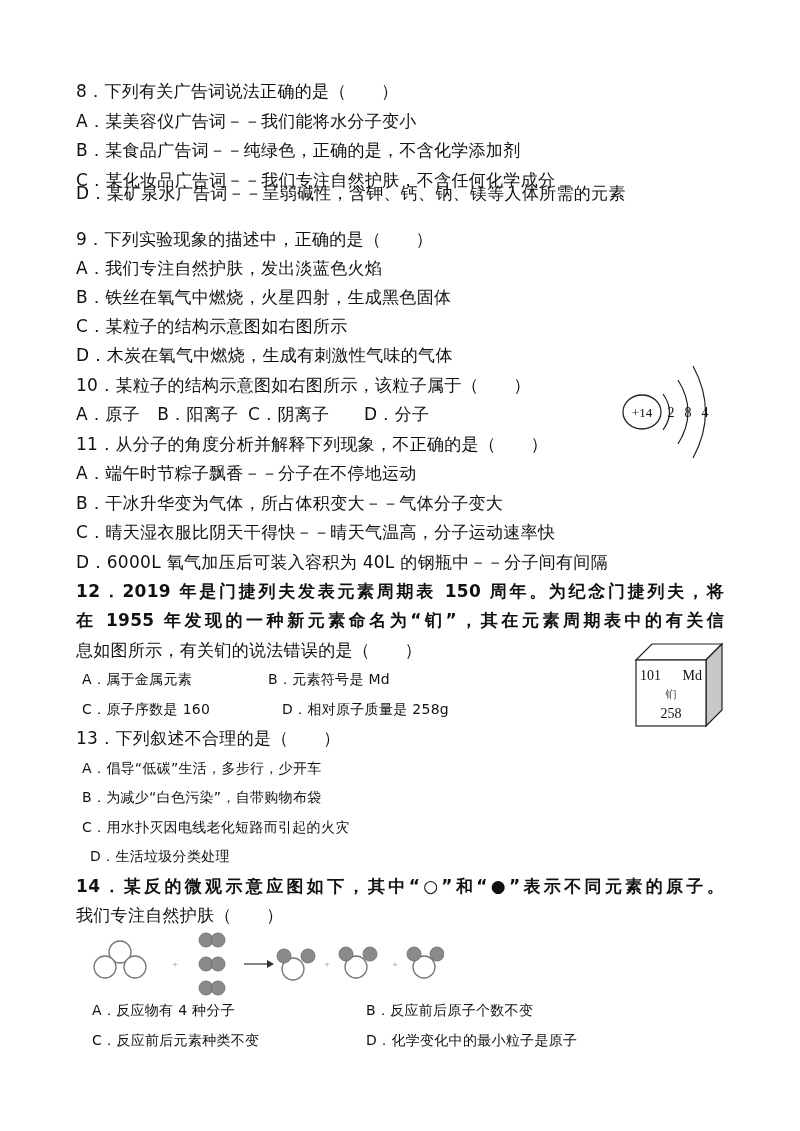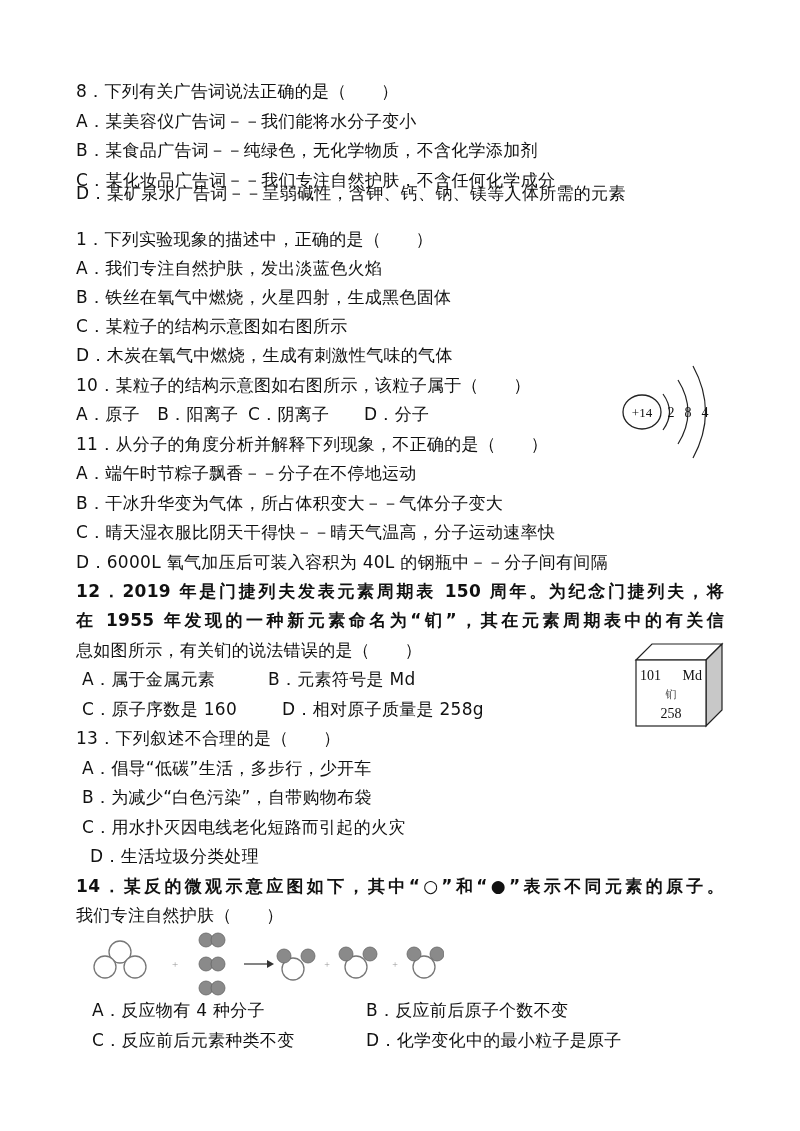--- a/index.html
+++ b/index.html
@@ -1,32 +1,32 @@
 <!DOCTYPE html>
 <html><head>
 <meta charset="utf-8">
 <style>
   html, body { margin: 0; padding: 0; background: #ffffff; }
   body { width: 800px; height: 1131px; position: relative; overflow: hidden;
          font-family: "DejaVu Sans", "Liberation Sans", sans-serif; color: #111; }
   .line { position: absolute; left: 76px; font-size: 17px; line-height: 22px; white-space: nowrap; letter-spacing: 0.3px; text-align: center; }
-  .opt-pair { position: absolute; font-size: 17px; line-height: 22px; white-space: nowrap; letter-spacing: 0.3px; }
+  .opt-pair { position: absolute; font-size: 14px; line-height: 22px; white-space: nowrap; letter-spacing: 0.3px; }
   .justify { width: 648px; text-align-last: justify; text-align: justify; font-weight: bold; }
   svg text { font-family: "Liberation Serif", "DejaVu Serif", serif; }
 </style>
 </head>
 <body>
 
 <div class="line" style="top:80px">8．下列有关广告词说法正确的是（　　）</div>
 <div class="line" style="top:110px">A．某美容仪广告词－－我们能将水分子变小</div>
-<div class="line" style="top:139px">B．某食品广告词－－纯绿色，无化学物质，不含化学添加剂</div>
+<div class="line" style="top:139px">B．某食品广告词－－纯绿色，正确的是，不含化学添加剂</div>
 <div class="line" style="top:169px">C．某化妆品广告词－－我们专注自然护肤，不含任何化学成分</div>
 <div class="line" style="top:182px">D．某矿泉水广告词－－呈弱碱性，含钾、钙、钠、镁等人体所需的元素</div>
 
-<div class="line" style="top:228px">1．下列实验现象的描述中，正确的是（　　）</div>
+<div class="line" style="top:228px">9．下列实验现象的描述中，正确的是（　　）</div>
 <div class="line" style="top:257px">A．我们专注自然护肤，发出淡蓝色火焰</div>
 <div class="line" style="top:286px">B．铁丝在氧气中燃烧，火星四射，生成黑色固体</div>
 <div class="line" style="top:315px">C．某粒子的结构示意图如右图所示</div>
 <div class="line" style="top:344px">D．木炭在氧气中燃烧，生成有刺激性气味的气体</div>
 
 <div class="line" style="top:374px">10．某粒子的结构示意图如右图所示，该粒子属于（　　）</div>
 <div class="line" style="top:403px; word-spacing:4px">A．原子　B．阳离子 C．阴离子　　D．分子</div>
 
 <div style="position:absolute; left:618px; top:362px; width:110px; height:100px">
   <svg width="110" height="100" viewBox="0 0 110 100">

